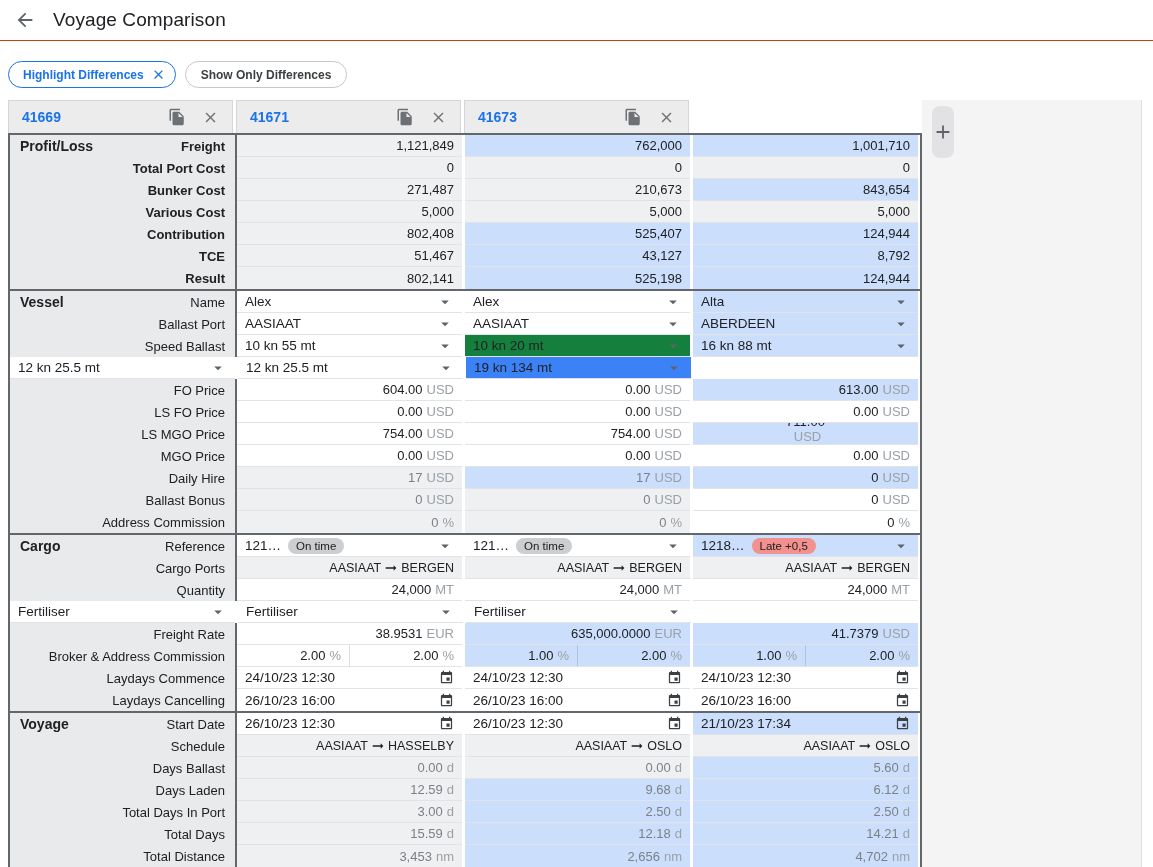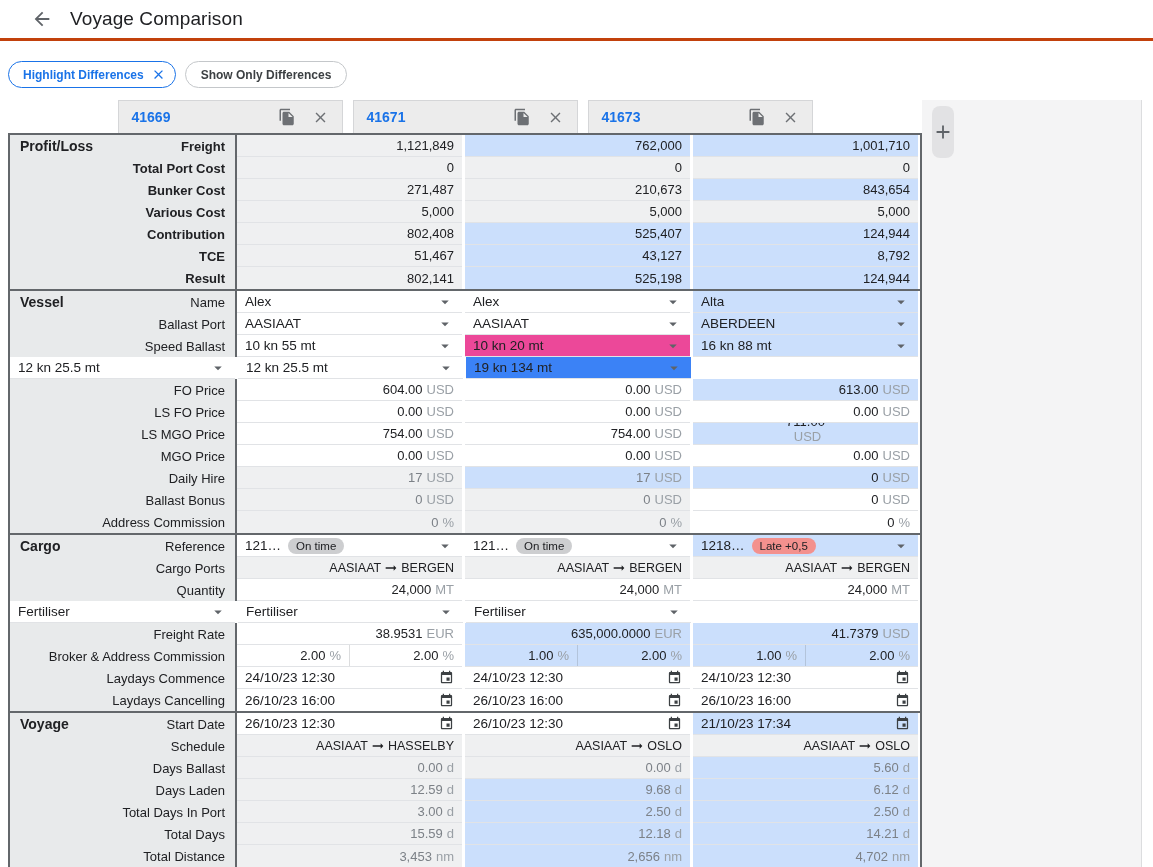--- a/index.html
+++ b/index.html
@@ -1,38 +1,38 @@
 <!DOCTYPE html>
 <html><head>
 <meta charset="utf-8">
 <style>
   * { box-sizing: border-box; margin: 0; padding: 0; }
   html, body { width: 1153px; height: 867px; overflow: hidden; background: #fff;
     font-family: "Liberation Sans", "DejaVu Sans", sans-serif; color: #202124; }
 
   
-  .topbar { height: 41px; display: flex; align-items: center; padding-left: 28px;
-    border-bottom: 3px solid #c2410c; background: #fff; }
+  .topbar { height: 41px; display: flex; align-items: center; padding-left: 11px;
+    border-bottom: 1px solid #c2410c; background: #fff; }
   .back-btn { width: 28px; height: 28px; border: none; background: transparent; cursor: pointer;
     display: flex; align-items: center; justify-content: center; margin-right: 14px; }
   .page-title { font-size: 19px; font-weight: 500; letter-spacing: .1px; }
 
   
   .chips { padding: 20px 8px 12px 8px; display: flex; gap: 9px; background: #fff; }
   .chip { height: 27px; border-radius: 14px; background: #fff; display: inline-flex;
     align-items: center; font-size: 12px; font-weight: 600; cursor: pointer; }
   .chip.active { border: 1px solid #1a73e8; color: #1a73e8; padding: 0 9px 0 14px; }
   .chip.plain { border: 1px solid #c4c7ca; color: #3c4043; padding: 0 15px; }
   .chip .x { display: inline-flex; margin-left: 7px; }
 
   
   .main { display: flex; align-items: stretch; padding-left: 8px; height: 767px; }
   .table-wrap { width: 914px; flex: none; }
 
-  .header-row { display: flex; gap: 10px; height: 33px; justify-content: center; }
+  .header-row { display: flex; gap: 3px; height: 33px; }
   .hcell { width: 225px; background: #ececec; border: 1px solid #d5d6d8; border-bottom: none;
     display: flex; align-items: center; padding: 0 13px; }
   .hcell .vid { color: #1a73e8; font-size: 14px; font-weight: 700; cursor: pointer; }
   .hcell .sp { flex: 1; }
   .icon-btn { border: none; background: transparent; cursor: pointer; display: flex;
     align-items: center; justify-content: center; padding: 0; }
   .hcell .icon-btn + .icon-btn { margin-left: 16px; }
 
   .table-body { border-left: 2px solid #63676b; border-right: 2px solid #63676b;
     border-bottom: 2px solid #63676b; width: 914px; }
@@ -330,21 +330,21 @@
               <span class="row-lab">Speed Ballast</span>
             </div>
             <div class="cell" style="background: rgb(255, 255, 255);">
               <span class="sel-val">10 kn 55 mt</span>
               <span class="chev">
                 <svg width="18" height="18" viewBox="0 0 24 24" fill="#5f6368">
                   <path d="M7 10l5 5 5-5z"></path>
                 </svg>
               </span>
             </div>
-            <div class="cell" style="background: #ec4899; gap: 19px;">
+            <div class="cell" style="background: #15803d; gap: 19px;">
               <span class="sel-val">10 kn 20 mt</span>
               <span class="chev">
                 <svg width="18" height="18" viewBox="0 0 24 24" fill="#5f6368">
                   <path d="M7 10l5 5 5-5z"></path>
                 </svg>
               </span>
             </div>
             <div class="cell" style="background: rgb(203, 223, 252);">
               <span class="sel-val">16 kn 88 mt</span>
               <span class="chev">

